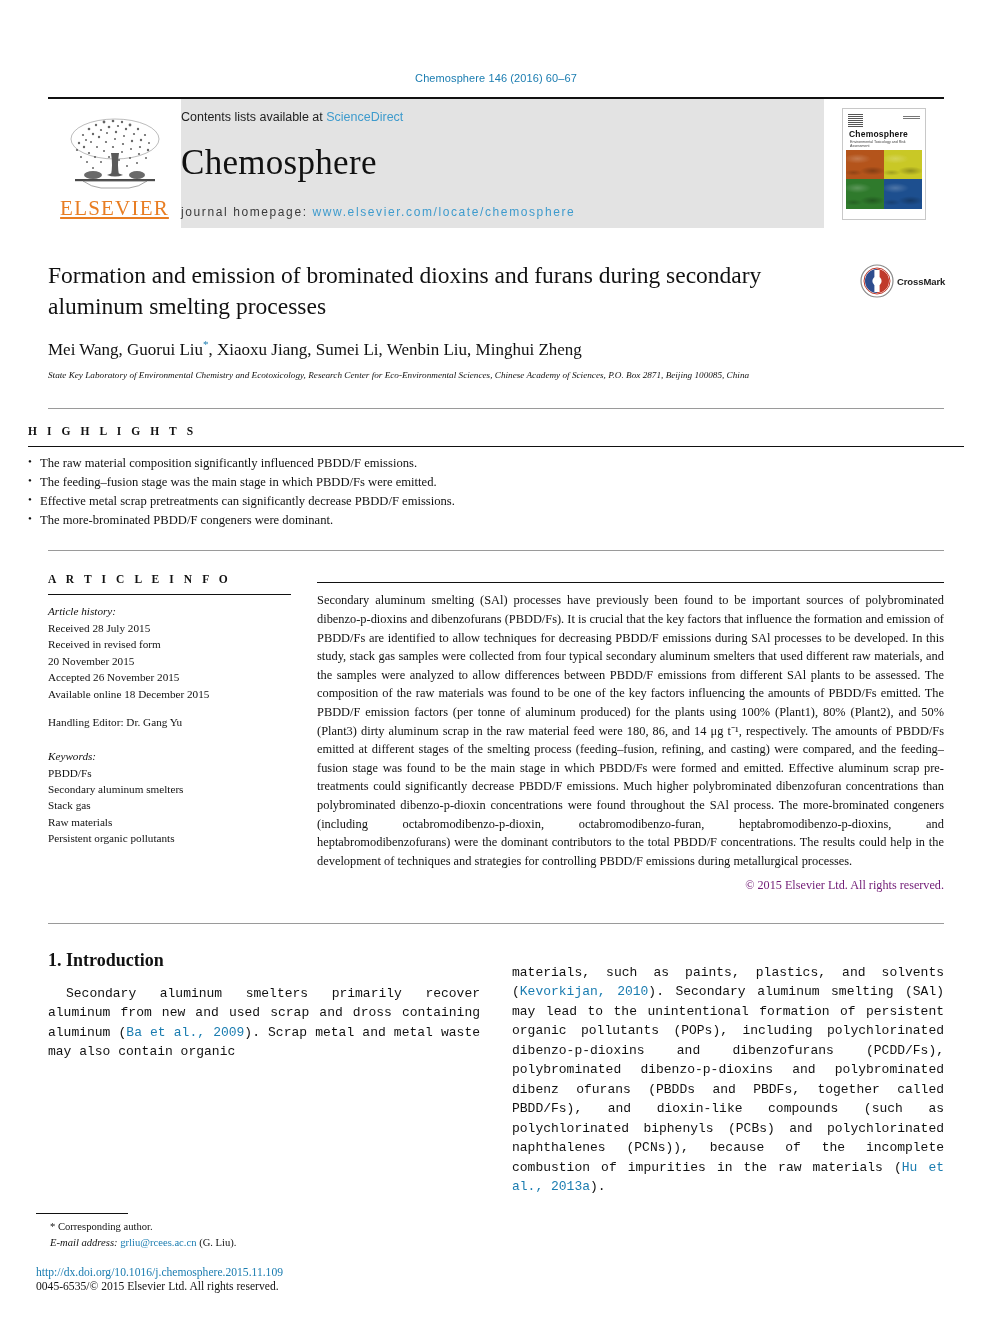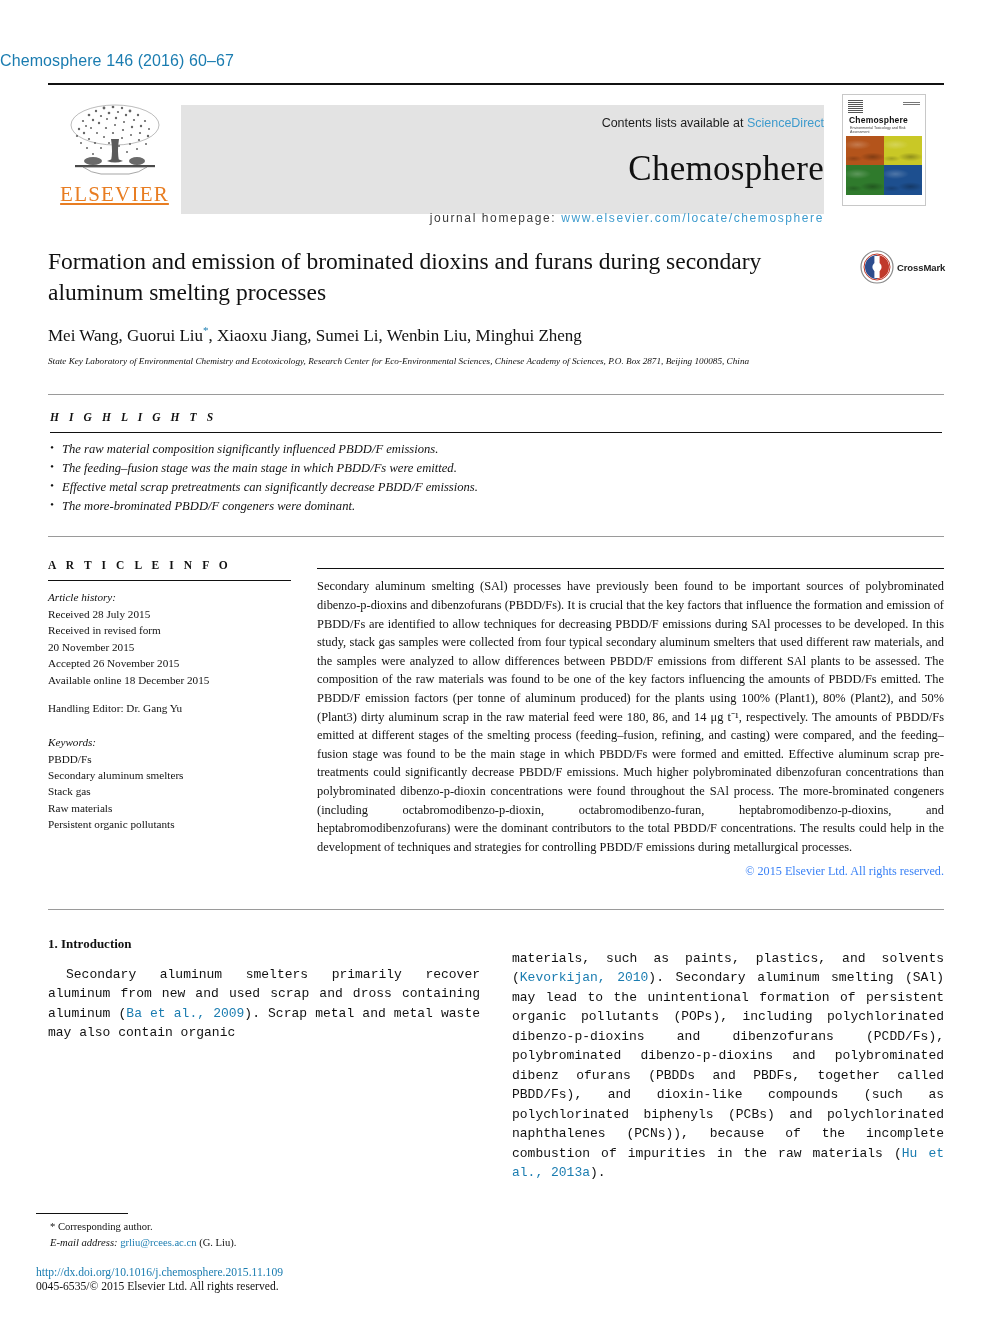--- a/index.html
+++ b/index.html
@@ -10,25 +10,25 @@
     background: #ffffff;
     font-family: "Liberation Serif", serif;
     color: #000000;
     position: relative;
     overflow: hidden;
   }
   .page { position: relative; width: 992px; height: 1323px; padding: 0; }
 
   
   .running-head {
-    text-align: left;
-    font-family: "Liberation Sans", sans-serif;
-    font-size: 16px;
+    text-align: center;
+    font-family: "Liberation Sans", sans-serif;
+    font-size: 11px;
     color: #1a7cb0;
-    padding-top: 52px;
+    padding-top: 72px;
     letter-spacing: .1px;
   }
 
   
   .masthead {
     margin: 13px 48px 0 48px;
     border-top: 2.5px solid #111;
     display: flex;
     align-items: stretch;
     height: 131px;
@@ -50,24 +50,23 @@
     letter-spacing: 1.2px;
     line-height: 1;
     margin-top: 1px;
     text-decoration: underline;
   }
   .masthead-center {
     flex: 1 1 auto;
     background: #e3e3e3;
     display: flex;
     flex-direction: column;
-    align-items: flex-end;
+    align-items: flex-start;
     justify-content: flex-start;
     padding-top: 11px;
-    margin-top: 20px;
   }
   .contents-line {
     font-family: "Liberation Sans", sans-serif;
     font-size: 12.5px;
     color: #1d1d1d;
   }
   .contents-line .sd { color: #3e9bcd; }
   .journal-name {
     font-family: "Liberation Serif", serif;
     font-size: 35px;
@@ -172,21 +171,21 @@
   }
   .crossmark-logo { width: 34px; height: 34px; flex: 0 0 34px; }
   .crossmark-text {
     font-family: "Liberation Sans", sans-serif;
     font-size: 9.5px; font-weight: bold; color: #222;
     letter-spacing: -.1px;
   }
 
   
   .section-rule-top { margin: 26px 48px 0 48px; border-top: 1px solid #9a9a9a; }
-  .highlights { margin: 0 50px; padding-top: 16px; font-style: italic; }
+  .highlights { margin: 0 28px; padding-top: 16px; }
   .sec-head {
     font-family: "Liberation Serif", serif;
     font-weight: bold;
     font-size: 11.5px;
     letter-spacing: 3.6px;
     color: #111;
   }
   .hl-rule { border-top: 1.6px solid #111; margin-top: 9px; width: 100%; }
   .hl-list { list-style: none; margin: 7px 0 0 0; padding: 0; }
   .hl-list li {
@@ -225,31 +224,31 @@
     line-height: 1.5;
     text-align: justify;
     color: #111;
     margin-top: 8px;
   }
   .copyright {
     font-family: "Liberation Serif", serif;
     font-size: 12.2px;
     text-align: right;
     margin-top: 7px;
-    color: #3b82f6;
+    color: #701a75;
   }
 
   
   .body-rule { margin: 30px 48px 0 48px; border-top: 1px solid #9a9a9a; }
   .body-cols { margin: 26px 48px 0 48px; display: flex; gap: 32px; }
   .bcol { flex: 1 1 0; position: relative; }
   .bhead {
     font-family: "Liberation Serif", serif;
     font-weight: bold;
-    font-size: 13px;
+    font-size: 18px;
     color: #111;
     margin-bottom: 13px;
   }
   .btext {
     font-family: Liberation Mono, monospace;
     font-size: 13px;
     line-height: 1.5;
     text-align: justify;
     color: #111;
     text-indent: 18px;

